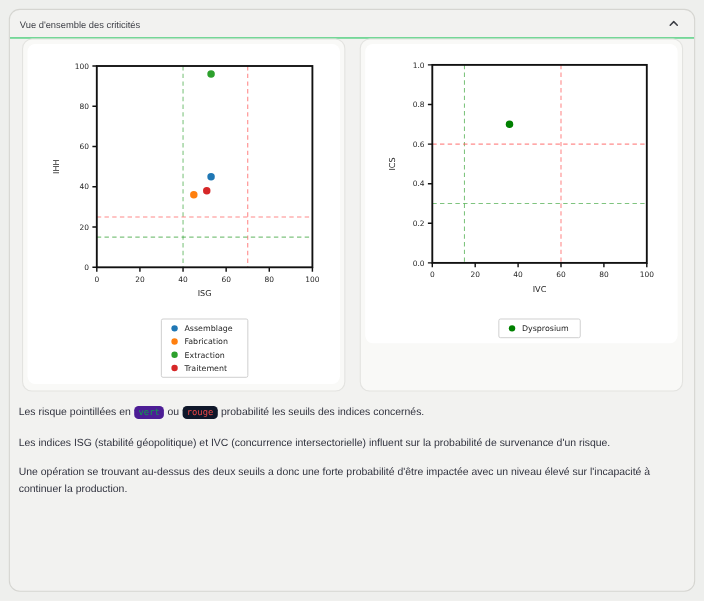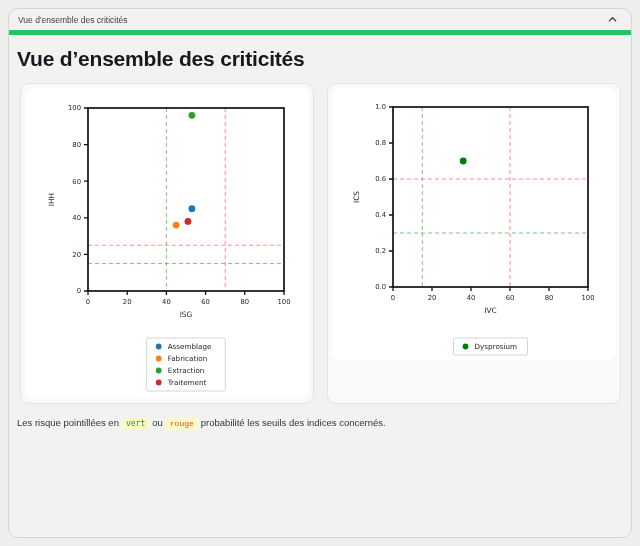--- a/index.html
+++ b/index.html
@@ -16,21 +16,21 @@
     width:624px; height:530px;
     background:#f2f2f0;
     border:1px solid #d5d5d1;
     border-radius:10px;
     overflow:hidden;
   }
   .expander-header {
     height:26px;
     display:flex; align-items:center; justify-content:space-between;
     padding:0 13px 0 9px;
-    border-bottom:5px solid #22c55e;
+    border-bottom:1px solid #22c55e;
     cursor:pointer;
   }
   .expander-label { font-size:8.5px; color:#3c3e45; }
   .chevron { width:11px; height:11px; display:block; }
   h1 {
     margin:12px 8px 12px 8px;
     font-size:21px; font-weight:700;
     color:#16181e;
     letter-spacing:-0.2px;
   }
@@ -52,36 +52,35 @@
   svg text { font-family:"DejaVu Sans","Liberation Sans",sans-serif; fill:#262626; }
   .notes { padding:12px 8px 0 8px; }
   .notes p { margin:0 0 13px 0; font-size:9.5px; line-height:1.55; color:#31333f; }
   .chip {
     font-family:"DejaVu Sans Mono","Liberation Mono",monospace;
     font-size:8px;
     padding:1px 4px 1.5px 4px;
     border-radius:4px;
     margin:0 3px;
   }
-  .chip.green { color:#0da14b; background:#fef9c3; }
-  .chip.red   { color:#ef4747; background:#fef9c3;font-family:Liberation Mono, monospace; }
+  .chip.green { color:#0da14b; background:#4c1d95; }
+  .chip.red   { color:#ef4747; background:#0f172a; }
 </style>
 </head>
 <body>
 
 <div class="container">
 
   <div class="expander-header" role="button">
     <span class="expander-label">Vue d'ensemble des criticités</span>
     <svg class="chevron" viewBox="0 0 12 12">
       <path d="M2.5 7.5 L6 4 L9.5 7.5" fill="none" stroke="#3c3e45" stroke-width="1.5" stroke-linecap="round" stroke-linejoin="round"></path>
     </svg>
   </div>
 
-  <h1>Vue d’ensemble des criticités</h1>
 
   <div class="charts-row">
     <div class="chart-card">
       <div class="figure" style="height:309px;">
           <svg viewBox="0 0 283 308" width="283" height="308">
             <line x1="140.4" x2="140.4" y1="20" y2="203" stroke="rgba(58,165,58,0.65)" stroke-width="1" stroke-dasharray="4 3"></line>
             <line x1="199.2" x2="199.2" y1="20" y2="203" stroke="rgba(255,90,90,0.7)" stroke-width="1" stroke-dasharray="4 3"></line>
             <line x1="62" x2="258" y1="175.55" y2="175.55" stroke="rgba(58,165,58,0.65)" stroke-width="1" stroke-dasharray="4 3"></line>
             <line x1="62" x2="258" y1="157.25" y2="157.25" stroke="rgba(255,90,90,0.7)" stroke-width="1" stroke-dasharray="4 3"></line>
             <rect x="62" y="20" width="196" height="183" fill="none" stroke="#111111" stroke-width="1.7"></rect>
@@ -167,15 +166,17 @@
             <text x="141.5" y="261.1" font-size="7.2" fill="#1a1a1a">Dysprosium</text>
           </svg>
         </div>
     </div>
   </div>
 
   <div class="notes">
     <p>
       <span>Les risque pointillées en</span><code class="chip green">vert</code><span>ou</span><code class="chip red">rouge</code><span>probabilité les seuils des indices concernés.</span>
     </p>
+    <p>Les indices ISG (stabilité géopolitique) et IVC (concurrence intersectorielle) influent sur la probabilité de survenance d'un risque.</p>
+    <p>Une opération se trouvant au-dessus des deux seuils a donc une forte probabilité d'être impactée avec un niveau élevé sur l'incapacité à continuer la production.</p>
   </div>
 
 </div>
 
 </body></html>

